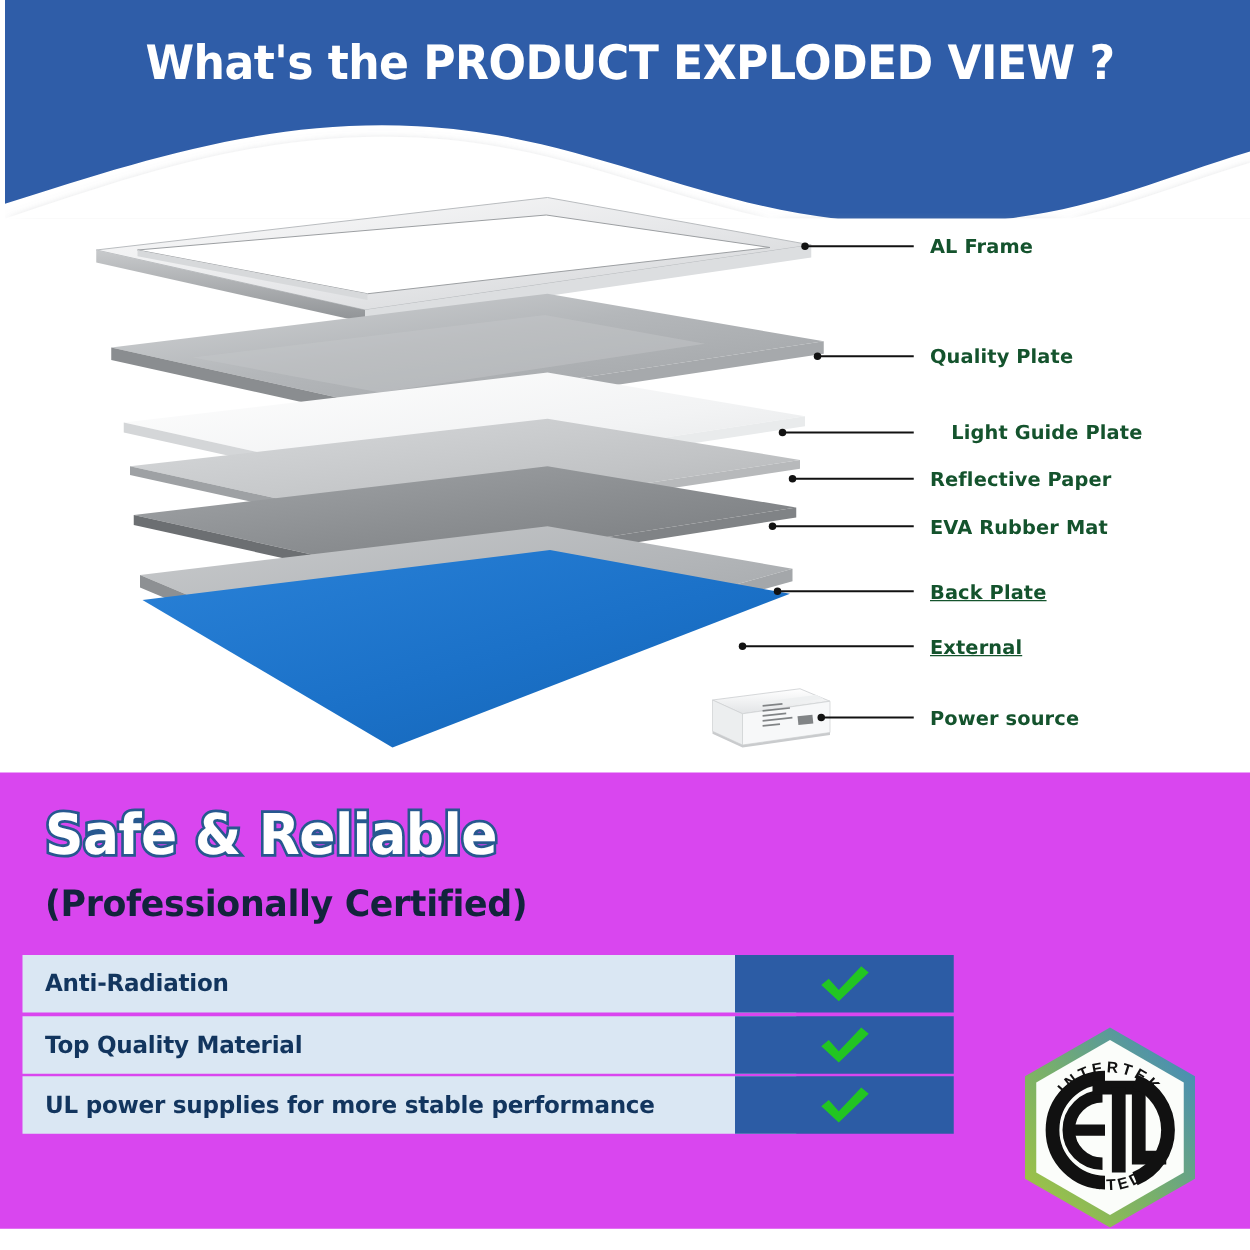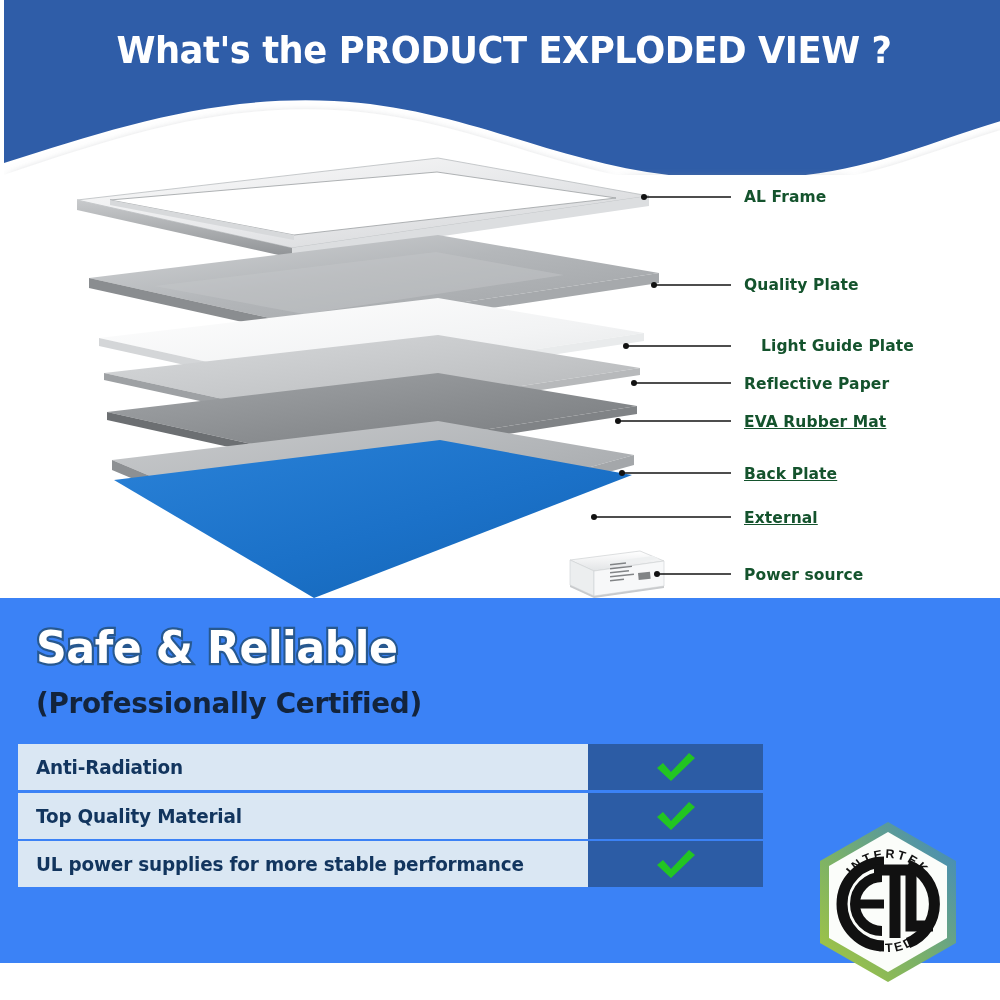--- a/index.html
+++ b/index.html
@@ -46,22 +46,22 @@
     color:#14532d;
     font-family:"DejaVu Sans", sans-serif;
     font-weight:bold;
     font-size:15.5px;
     white-space:nowrap;
     letter-spacing:0.1px;
   }
 
   
   #bottom-section{
-    position:absolute;left:0;top:598px;width:1000px;height:365px;
-    background:#3b82f6;
+    position:absolute;left:0;top:618px;width:1000px;height:365px;
+    background:#d946ef;
   }
   #safe-title{
     position:absolute;left:36px;top:23px;
     font-family:"DejaVu Sans", sans-serif;
     font-weight:bold;
     font-size:45px;
     color:#ffffff;
     letter-spacing:-0.5px;
     transform:scaleX(0.95);
     transform-origin:left center;
@@ -274,21 +274,21 @@
         <circle cx="618" cy="343" r="3"></circle>
         <circle cx="590" cy="387" r="3"></circle>
         <circle cx="653" cy="444" r="3"></circle>
       </g>
     </svg>
 
     <div class="layer-label" style="left:740px;top:58px;">AL Frame</div>
     <div class="layer-label" style="left:740px;top:146px;">Quality Plate</div>
     <div class="layer-label" style="left:740px;top:207px;margin-left:17px;">Light Guide Plate</div>
     <div class="layer-label" style="left:740px;top:245px;">Reflective Paper</div>
-    <div class="layer-label" style="left:740px;top:283px;text-decoration:underline;">EVA Rubber Mat</div>
+    <div class="layer-label" style="left:740px;top:283px;">EVA Rubber Mat</div>
     <div class="layer-label" style="left:740px;top:335px;text-decoration:underline;">Back Plate</div>
     <div class="layer-label" style="left:740px;top:379px;text-decoration:underline;">External</div>
     <div class="layer-label" style="left:740px;top:436px;">Power source</div>
   </div>
 </div>
 
 <div id="bottom-section">
 
   <div id="safe-title">Safe &amp; Reliable</div>
   <div id="safe-subtitle">(Professionally Certified)</div>

